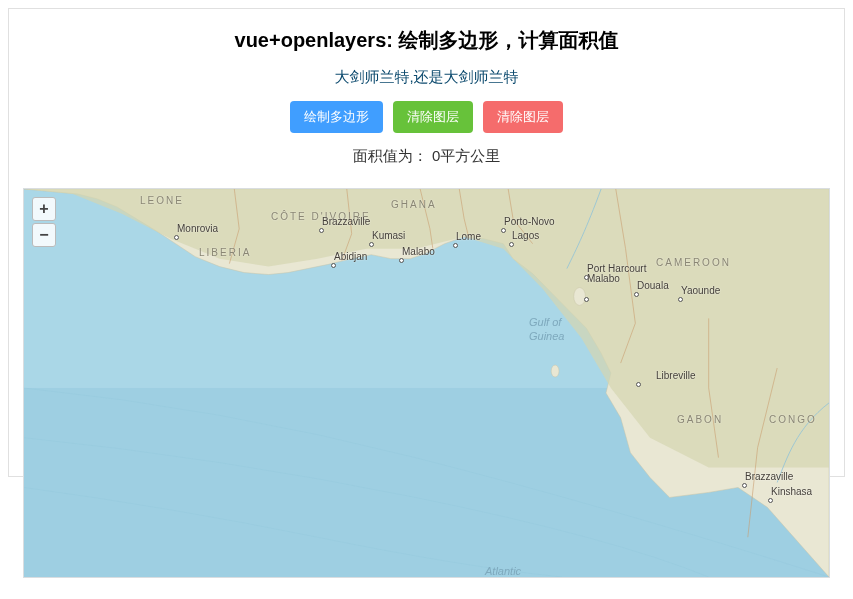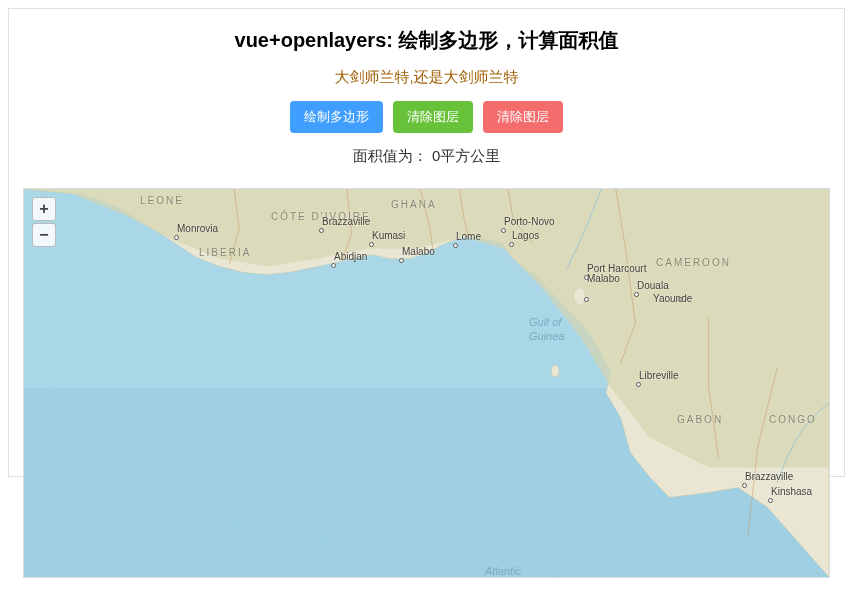--- a/index.html
+++ b/index.html
@@ -22,21 +22,21 @@
       padding: 18px 0 8px 0;
     }
     .title {
       font-size: 20px;
       font-weight: bold;
       color: #000;
       margin-bottom: 14px;
     }
     .subtitle {
       font-size: 15px;
-      color: #a16207;
+      color: #0c4a6e;
       margin-bottom: 14px;
     }
     .buttons {
       display: flex;
       justify-content: center;
       gap: 10px;
       margin-bottom: 14px;
     }
     .btn {
       border: none;
@@ -216,23 +216,23 @@
         <div class="city-label" style="left: 480px; top: 27px;">Porto-Novo</div>
         <div class="city-dot" style="left: 485px; top: 53px;"></div>
         <div class="city-label" style="left: 488px; top: 41px;">Lagos</div>
         <div class="city-dot" style="left: 560px; top: 86px;"></div>
         <div class="city-label" style="left: 563px; top: 74px;">Port Harcourt</div>
         <div class="city-dot" style="left: 560px; top: 108px;"></div>
         <div class="city-label" style="left: 563px; top: 84px;">Malabo</div>
         <div class="city-dot" style="left: 610px; top: 103px;"></div>
         <div class="city-label" style="left: 613px; top: 91px;">Douala</div>
         <div class="city-dot" style="left: 654px; top: 108px;"></div>
-        <div class="city-label" style="left: 629px; top: 96px; margin-top: 8px;">Yaounde</div>
+        <div class="city-label" style="left: 657px; top: 96px;">Yaounde</div>
         <div class="city-dot" style="left: 612px; top: 193px;"></div>
-        <div class="city-label" style="left: 615px; top: 181px;">Libreville</div>
+        <div class="city-label" style="left: 632px; top: 181px;">Libreville</div>
         <div class="city-dot" style="left: 718px; top: 294px;"></div>
         <div class="city-label" style="left: 721px; top: 282px;">Brazzaville</div>
         <div class="city-dot" style="left: 744px; top: 309px;"></div>
         <div class="city-label" style="left: 747px; top: 297px;">Kinshasa</div>
         <div class="water-label" style="left: 505px; top: 127px;">Gulf of</div>
         <div class="water-label" style="left: 505px; top: 141px;">Guinea</div>
         <div class="water-label" style="left: 461px; top: 376px;">Atlantic</div>
       </div>
   </div>
 </div>

